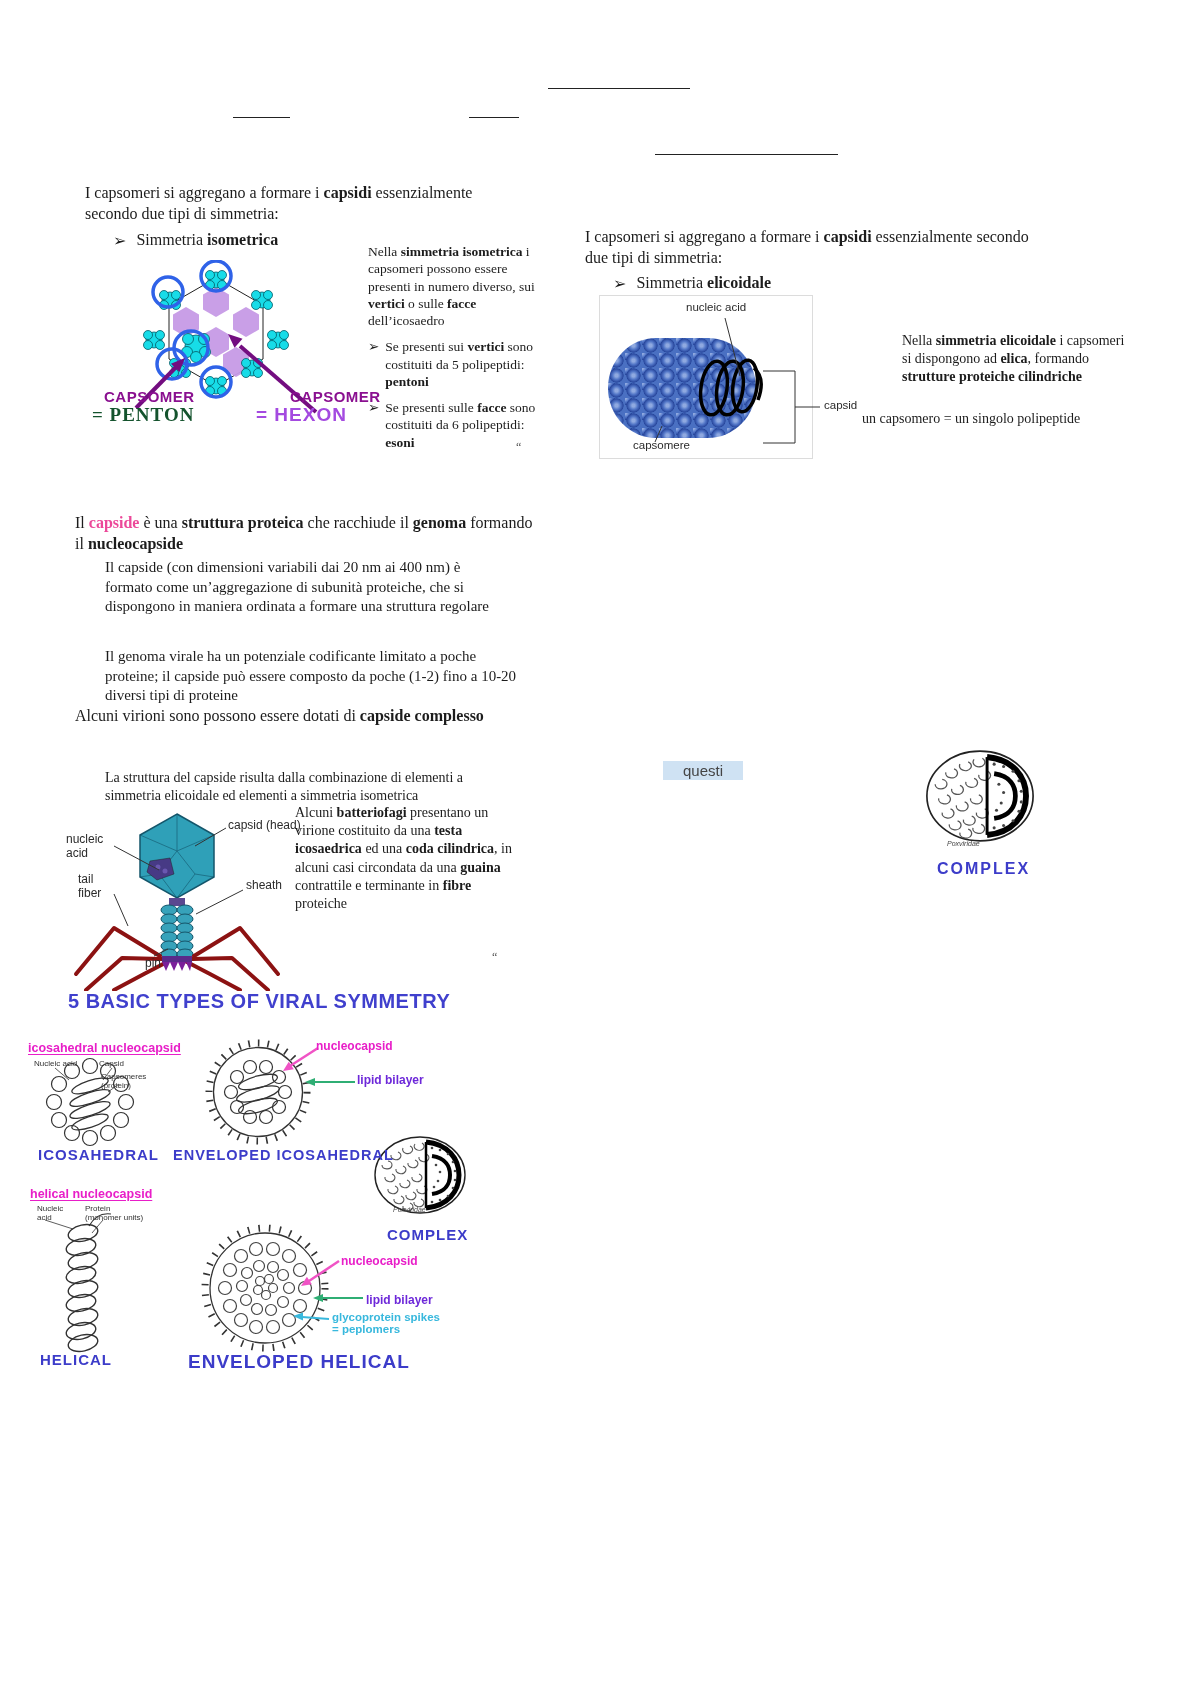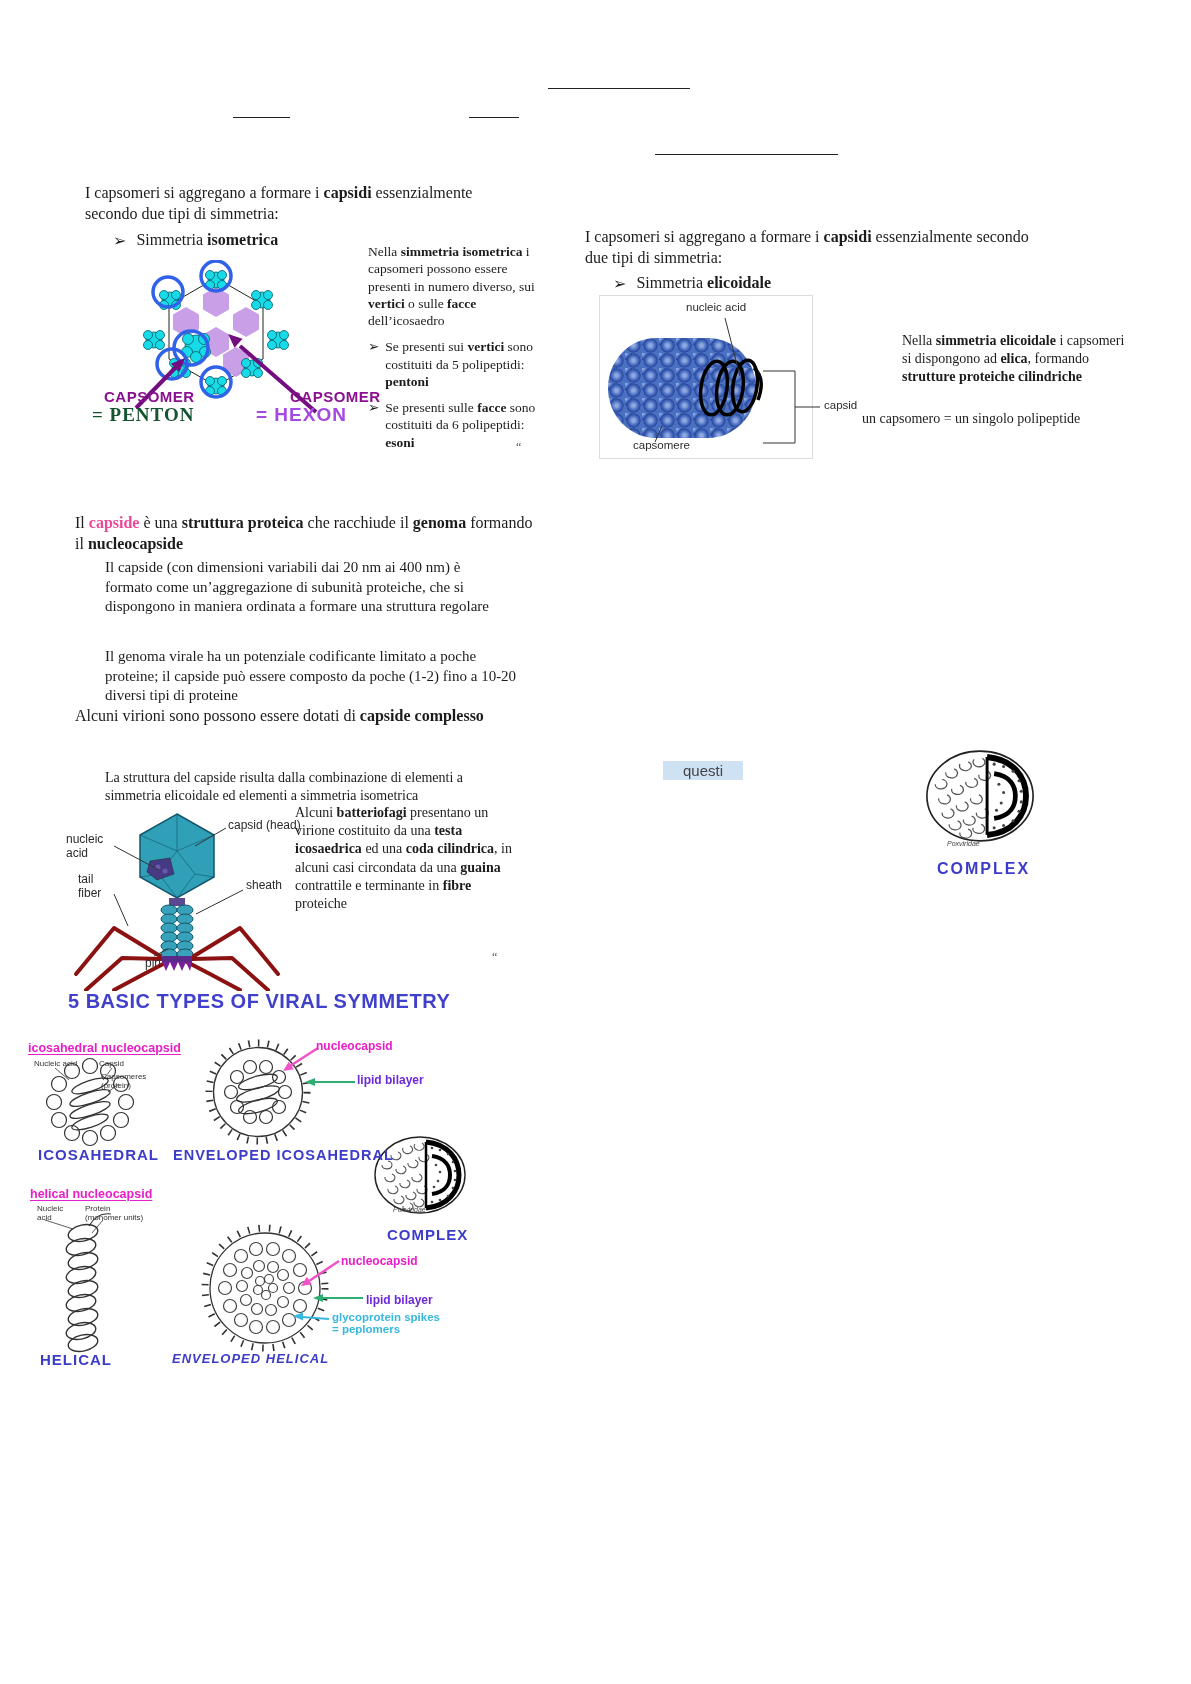--- a/index.html
+++ b/index.html
@@ -425,21 +425,21 @@
   <div class="abs dlabel-sm prelines" style="left:37px;top:1204px;">Nucleic
 acid</div>
   <div class="abs dlabel-sm prelines" style="left:85px;top:1204px;">Protein
 (monomer units)</div>
   <div class="abs blue-caption" style="left:40px;top:1351px;font-size:15px;">HELICAL</div>
 
   <div class="abs magenta" style="left:341px;top:1254px;font-size:12px;">nucleocapsid</div>
   <div class="abs green-lb" style="left:366px;top:1293px;font-size:12px;">lipid bilayer</div>
   <div class="abs cyan-lb prelines" style="left:332px;top:1311px;font-size:11.5px;">glycoprotein spikes
 = peplomers</div>
-  <div class="abs blue-caption" style="left:172px;top:1351px;font-size:13px;font-style:italic;">ENVELOPED HELICAL</div>
+  <div class="abs blue-caption" style="left:188px;top:1351px;font-size:19px;">ENVELOPED HELICAL</div>
 
   <div class="abs serif body16" style="left:585px;top:226px;width:445px;"><span>I capsomeri si aggregano a formare i </span><span class="b">capsidi</span><span> essenzialmente secondo due tipi di simmetria:</span></div>
 
   <div class="abs serif bullet-row" style="left:613px;top:274px;width:320px;">
     <span class="mk">➢</span>
     <span><span>Simmetria </span><span class="b">elicoidale</span></span>
   </div>
 
   <div class="abs helix-box" style="left:599px;top:295px;width:212px;height:162px;"></div>
   <div class="abs sphere-blob" style="left:608px;top:338px;width:148px;height:100px;"></div>

